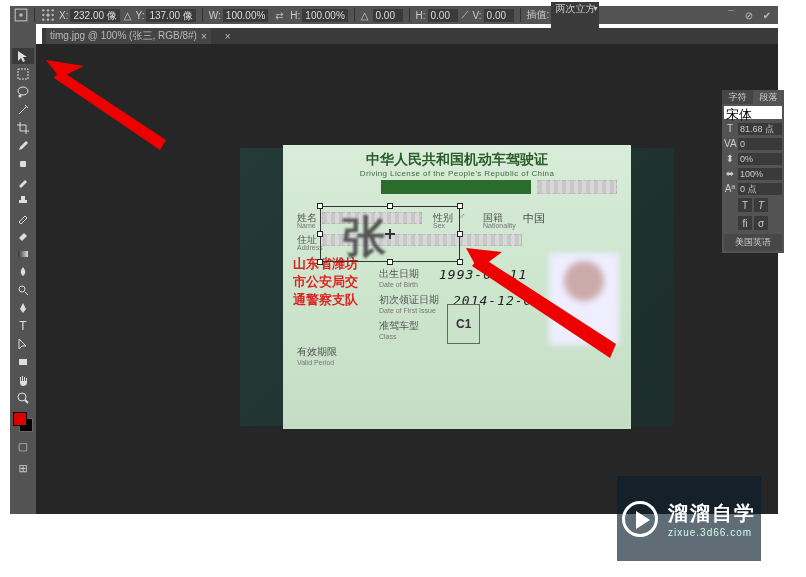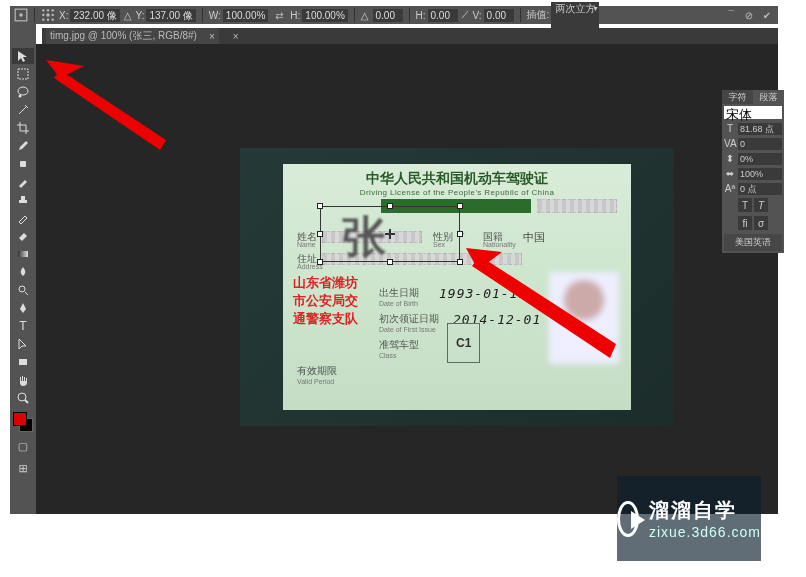--- a/index.html
+++ b/index.html
@@ -18,21 +18,21 @@
 .options-bar .select { background: #3a3a3a; padding: 0 4px; height: 26px; line-height: 14px; min-width: 48px; position: relative; }
 .options-bar .select::after { content: "▾"; position: absolute; right: 2px; font-size: 8px; }
 .options-bar .spacer { flex: 1; }
 
 
 .tab-bar {
   position: absolute; top: 28px; left: 42px; right: 28px; height: 16px;
   background: #3a3a3a; display: flex; align-items: center; font-size: 10px;
   color: #bbb; gap: 10px; padding-left: 4px;
 }
-.tab-bar .tab { display: flex; align-items: center; gap: 12px; padding: 0 4px; height: 100%; }
+.tab-bar .tab { display: flex; align-items: center; gap: 4px; padding: 0 4px; height: 100%; }
 .tab-bar .tab.active { background: #454545; }
 .tab-bar .tab .close { cursor: pointer; font-size: 10px; }
 
 
 .toolbar {
   position: absolute; top: 28px; left: 10px; width: 26px; bottom: 63px;
   background: #535353; display: flex; flex-direction: column; align-items: center;
   padding-top: 20px; gap: 2px;
 }
 .toolbar .tool {
@@ -55,21 +55,21 @@
   background: #262626;
 }
 
 
 .license {
   position: absolute; left: 204px; top: 104px; width: 434px; height: 278px;
   background: linear-gradient(135deg, #253a38 0%, #1c2d2b 100%);
   display: flex; align-items: center; justify-content: center;
 }
 .license .inner {
-  width: 348px; height: 246px;
+  width: 348px; height: 284px;
   background: linear-gradient(180deg, #d9ecd9 0%, #cfe6cf 40%, #c5ddc5 100%);
   position: relative; font-size: 9px; color: #444;
 }
 .license .title { text-align: center; font-size: 14px; color: #2a5b2a; font-weight: bold; padding-top: 6px; }
 .license .title-en { text-align: center; font-size: 8px; color: #3a6b3a; letter-spacing: 0.4px; }
 .license .row { position: absolute; left: 14px; display: flex; align-items: center; gap: 3px; }
 .license .label { font-size: 10px; color: #555; min-width: 22px; }
 .license .label-en { font-size: 7px; color: #777; }
 .license .redact { background: #d8d8d8; height: 12px; display: inline-block; border: 1px dashed rgba(0,0,0,0.1); filter: blur(0.5px); }
 .license .redact.pix { background-image: repeating-linear-gradient(90deg, #c8c8c8 0 4px, #d8d8d8 4px 8px); }
@@ -120,21 +120,21 @@
 
 
 .watermark {
   position: absolute; right: 45px; bottom: 16px; width: 144px; height: 85px;
   background: rgba(10,30,45,0.65); display: flex; align-items: center; justify-content: center;
   color: #fff; gap: 10px;
 }
 .watermark .logo-circle { width: 36px; height: 36px; border: 3px solid #fff; border-radius: 50%; position: relative; }
 .watermark .logo-circle::after { content: ""; position: absolute; left: 11px; top: 7px; border-left: 14px solid #fff; border-top: 9px solid transparent; border-bottom: 9px solid transparent; }
 .watermark .wm-text .line1 { font-size: 20px; font-weight: bold; letter-spacing: 2px; }
-.watermark .wm-text .line2 { font-size: 14px; letter-spacing: 1px; color: #cfe; }
+.watermark .wm-text .line2 { font-size: 10px; letter-spacing: 1px; color: #cfe; }
 </style>
 </head>
 <body>
 
 <div class="edge-bar"></div>
 <div class="options-bar">
   <div class="icon">
     <svg viewBox="0 0 12 12">
         <rect x="1" y="1" width="10" height="10" fill="none" stroke="#bbb"></rect>
         <circle cx="6" cy="6" r="1.5" fill="#bbb"></circle>

